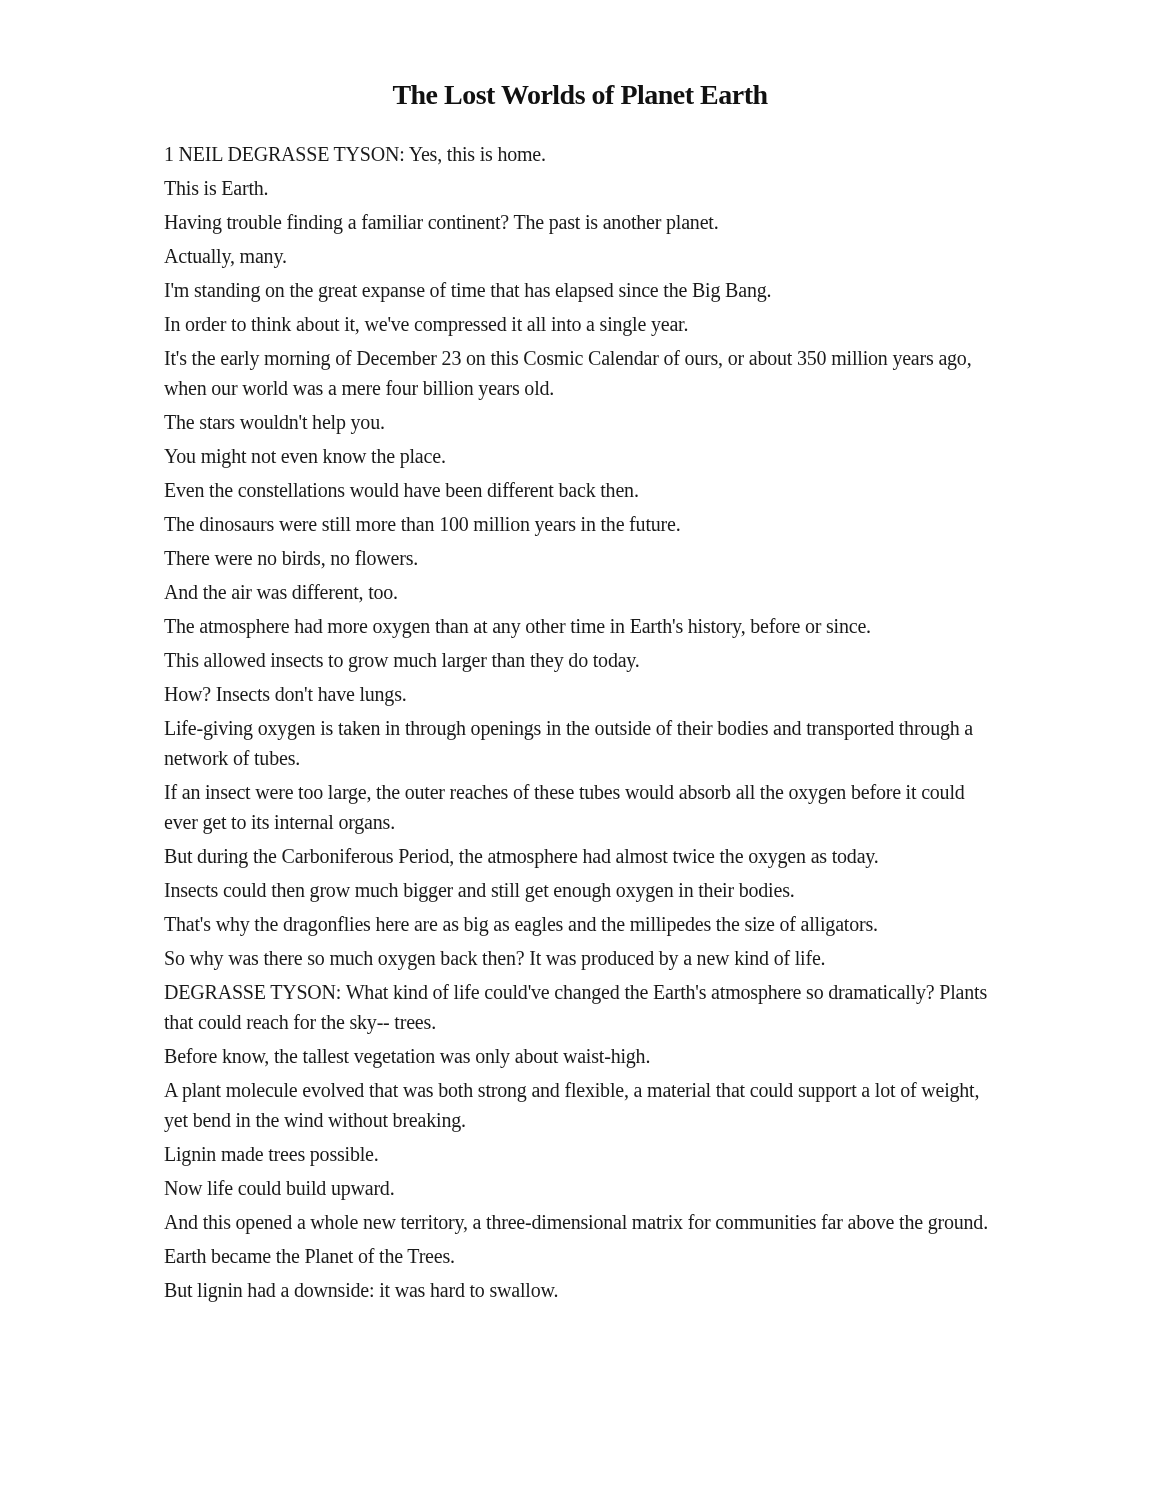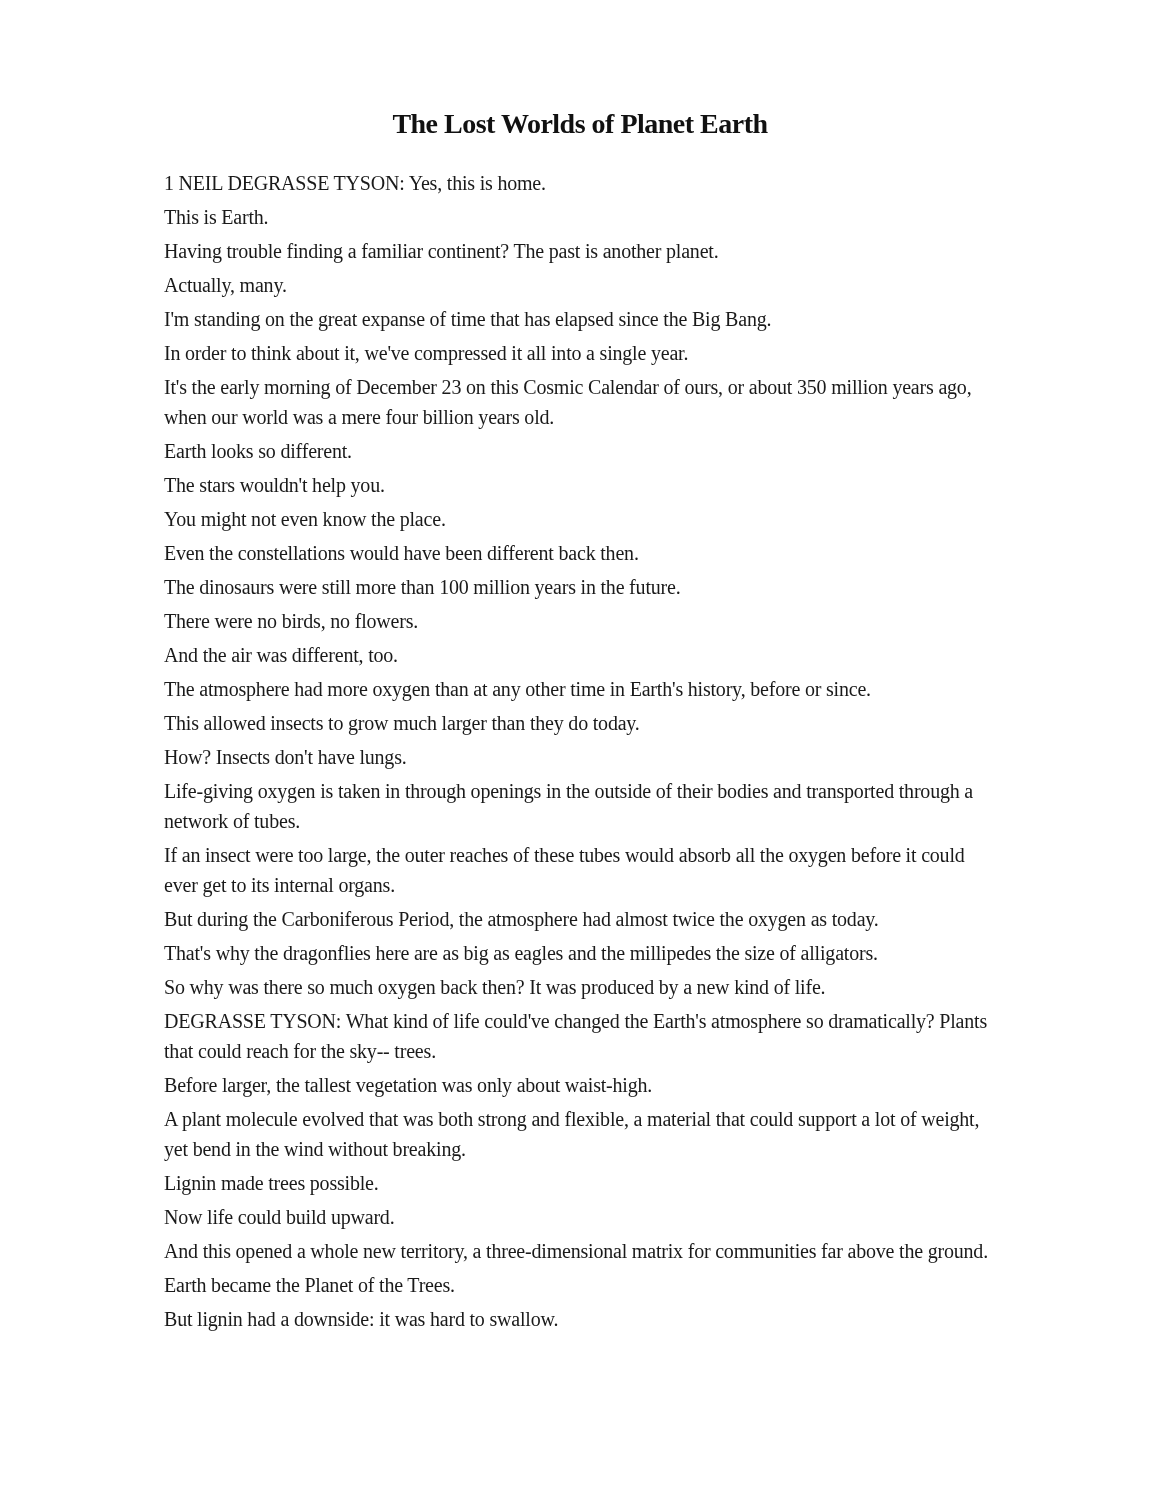--- a/index.html
+++ b/index.html
@@ -9,21 +9,21 @@
   }
   body {
     width: 1156px;
     height: 1496px;
     overflow: hidden;
   }
   .page {
     box-sizing: border-box;
     width: 1156px;
     height: 1496px;
-    padding: 108px 156px 0 160px;
+    padding: 79px 156px 0 160px;
     background: #ffffff;
     color: #1a1a1a;
   }
   .doc-title {
     margin: 0 0 28px 0;
     text-align: center;
     font-family: "Liberation Serif", "DejaVu Serif", serif;
     font-weight: bold;
     font-size: 28px;
     line-height: 32px;
@@ -45,37 +45,37 @@
 <div class="page">
   <h1 class="doc-title">The Lost Worlds of Planet Earth</h1>
   <div class="transcript">
     <p>1 NEIL DEGRASSE TYSON: Yes, this is home.</p>
     <p>This is Earth.</p>
     <p>Having trouble finding a familiar continent? The past is another planet.</p>
     <p>Actually, many.</p>
     <p>I'm standing on the great expanse of time that has elapsed since the Big Bang.</p>
     <p>In order to think about it, we've compressed it all into a single year.</p>
     <p>It's the early morning of December 23 on this Cosmic Calendar of ours, or about 350 million years ago, when our world was a mere four billion years old.</p>
-    <p>Earth looks so different.</p>
     <p>The stars wouldn't help you.</p>
     <p>You might not even know the place.</p>
     <p>Even the constellations would have been different back then.</p>
     <p>The dinosaurs were still more than 100 million years in the future.</p>
     <p>There were no birds, no flowers.</p>
     <p>And the air was different, too.</p>
     <p>The atmosphere had more oxygen than at any other time in Earth's history, before or since.</p>
     <p>This allowed insects to grow much larger than they do today.</p>
     <p>How? Insects don't have lungs.</p>
     <p>Life-giving oxygen is taken in through openings in the outside of their bodies and transported through a network of tubes.</p>
     <p>If an insect were too large, the outer reaches of these tubes would absorb all the oxygen before it could ever get to its internal organs.</p>
     <p>But during the Carboniferous Period, the atmosphere had almost twice the oxygen as today.</p>
+    <p>Insects could then grow much bigger and still get enough oxygen in their bodies.</p>
     <p>That's why the dragonflies here are as big as eagles and the millipedes the size of alligators.</p>
     <p>So why was there so much oxygen back then? It was produced by a new kind of life.</p>
     <p>DEGRASSE TYSON: What kind of life could've changed the Earth's atmosphere so dramatically? Plants that could reach for the sky-- trees.</p>
-    <p>Before larger, the tallest vegetation was only about waist-high.</p>
+    <p>Before know, the tallest vegetation was only about waist-high.</p>
     <p>A plant molecule evolved that was both strong and flexible, a material that could support a lot of weight, yet bend in the wind without breaking.</p>
     <p>Lignin made trees possible.</p>
     <p>Now life could build upward.</p>
     <p>And this opened a whole new territory, a three-dimensional matrix for communities far above the ground.</p>
     <p>Earth became the Planet of the Trees.</p>
     <p>But lignin had a downside: it was hard to swallow.</p>
   </div>
 </div>
 
 </body></html>

